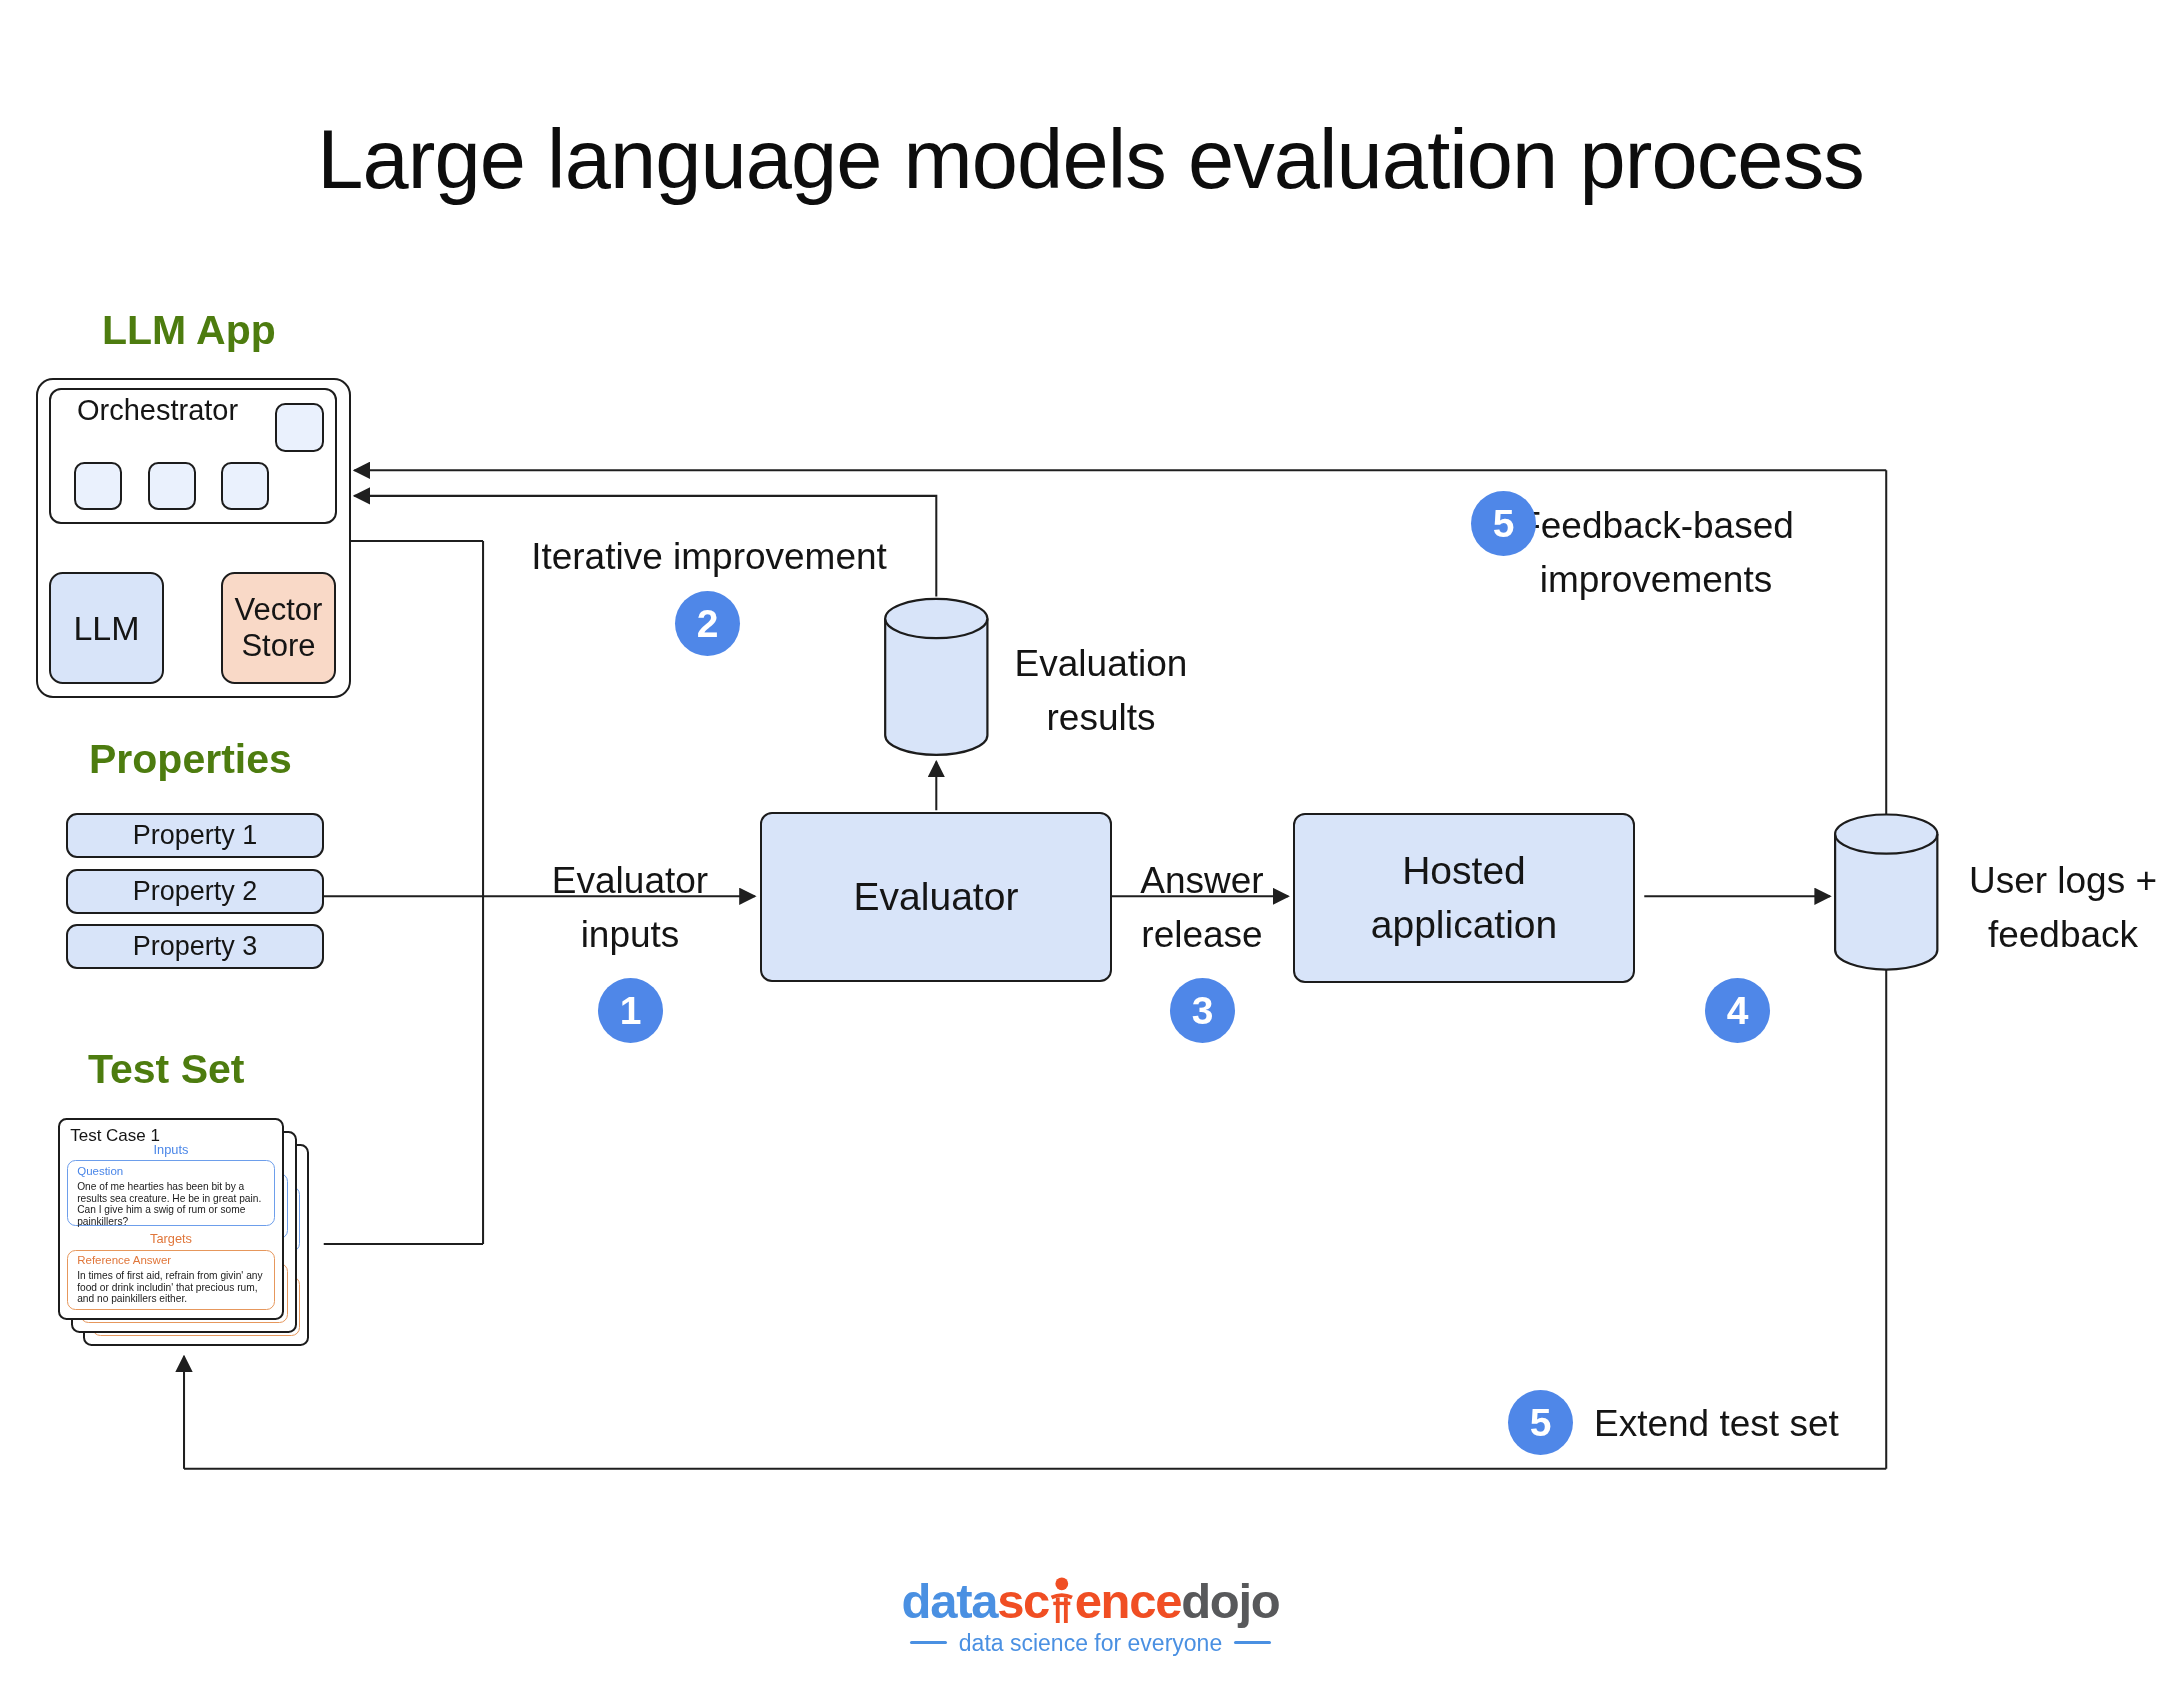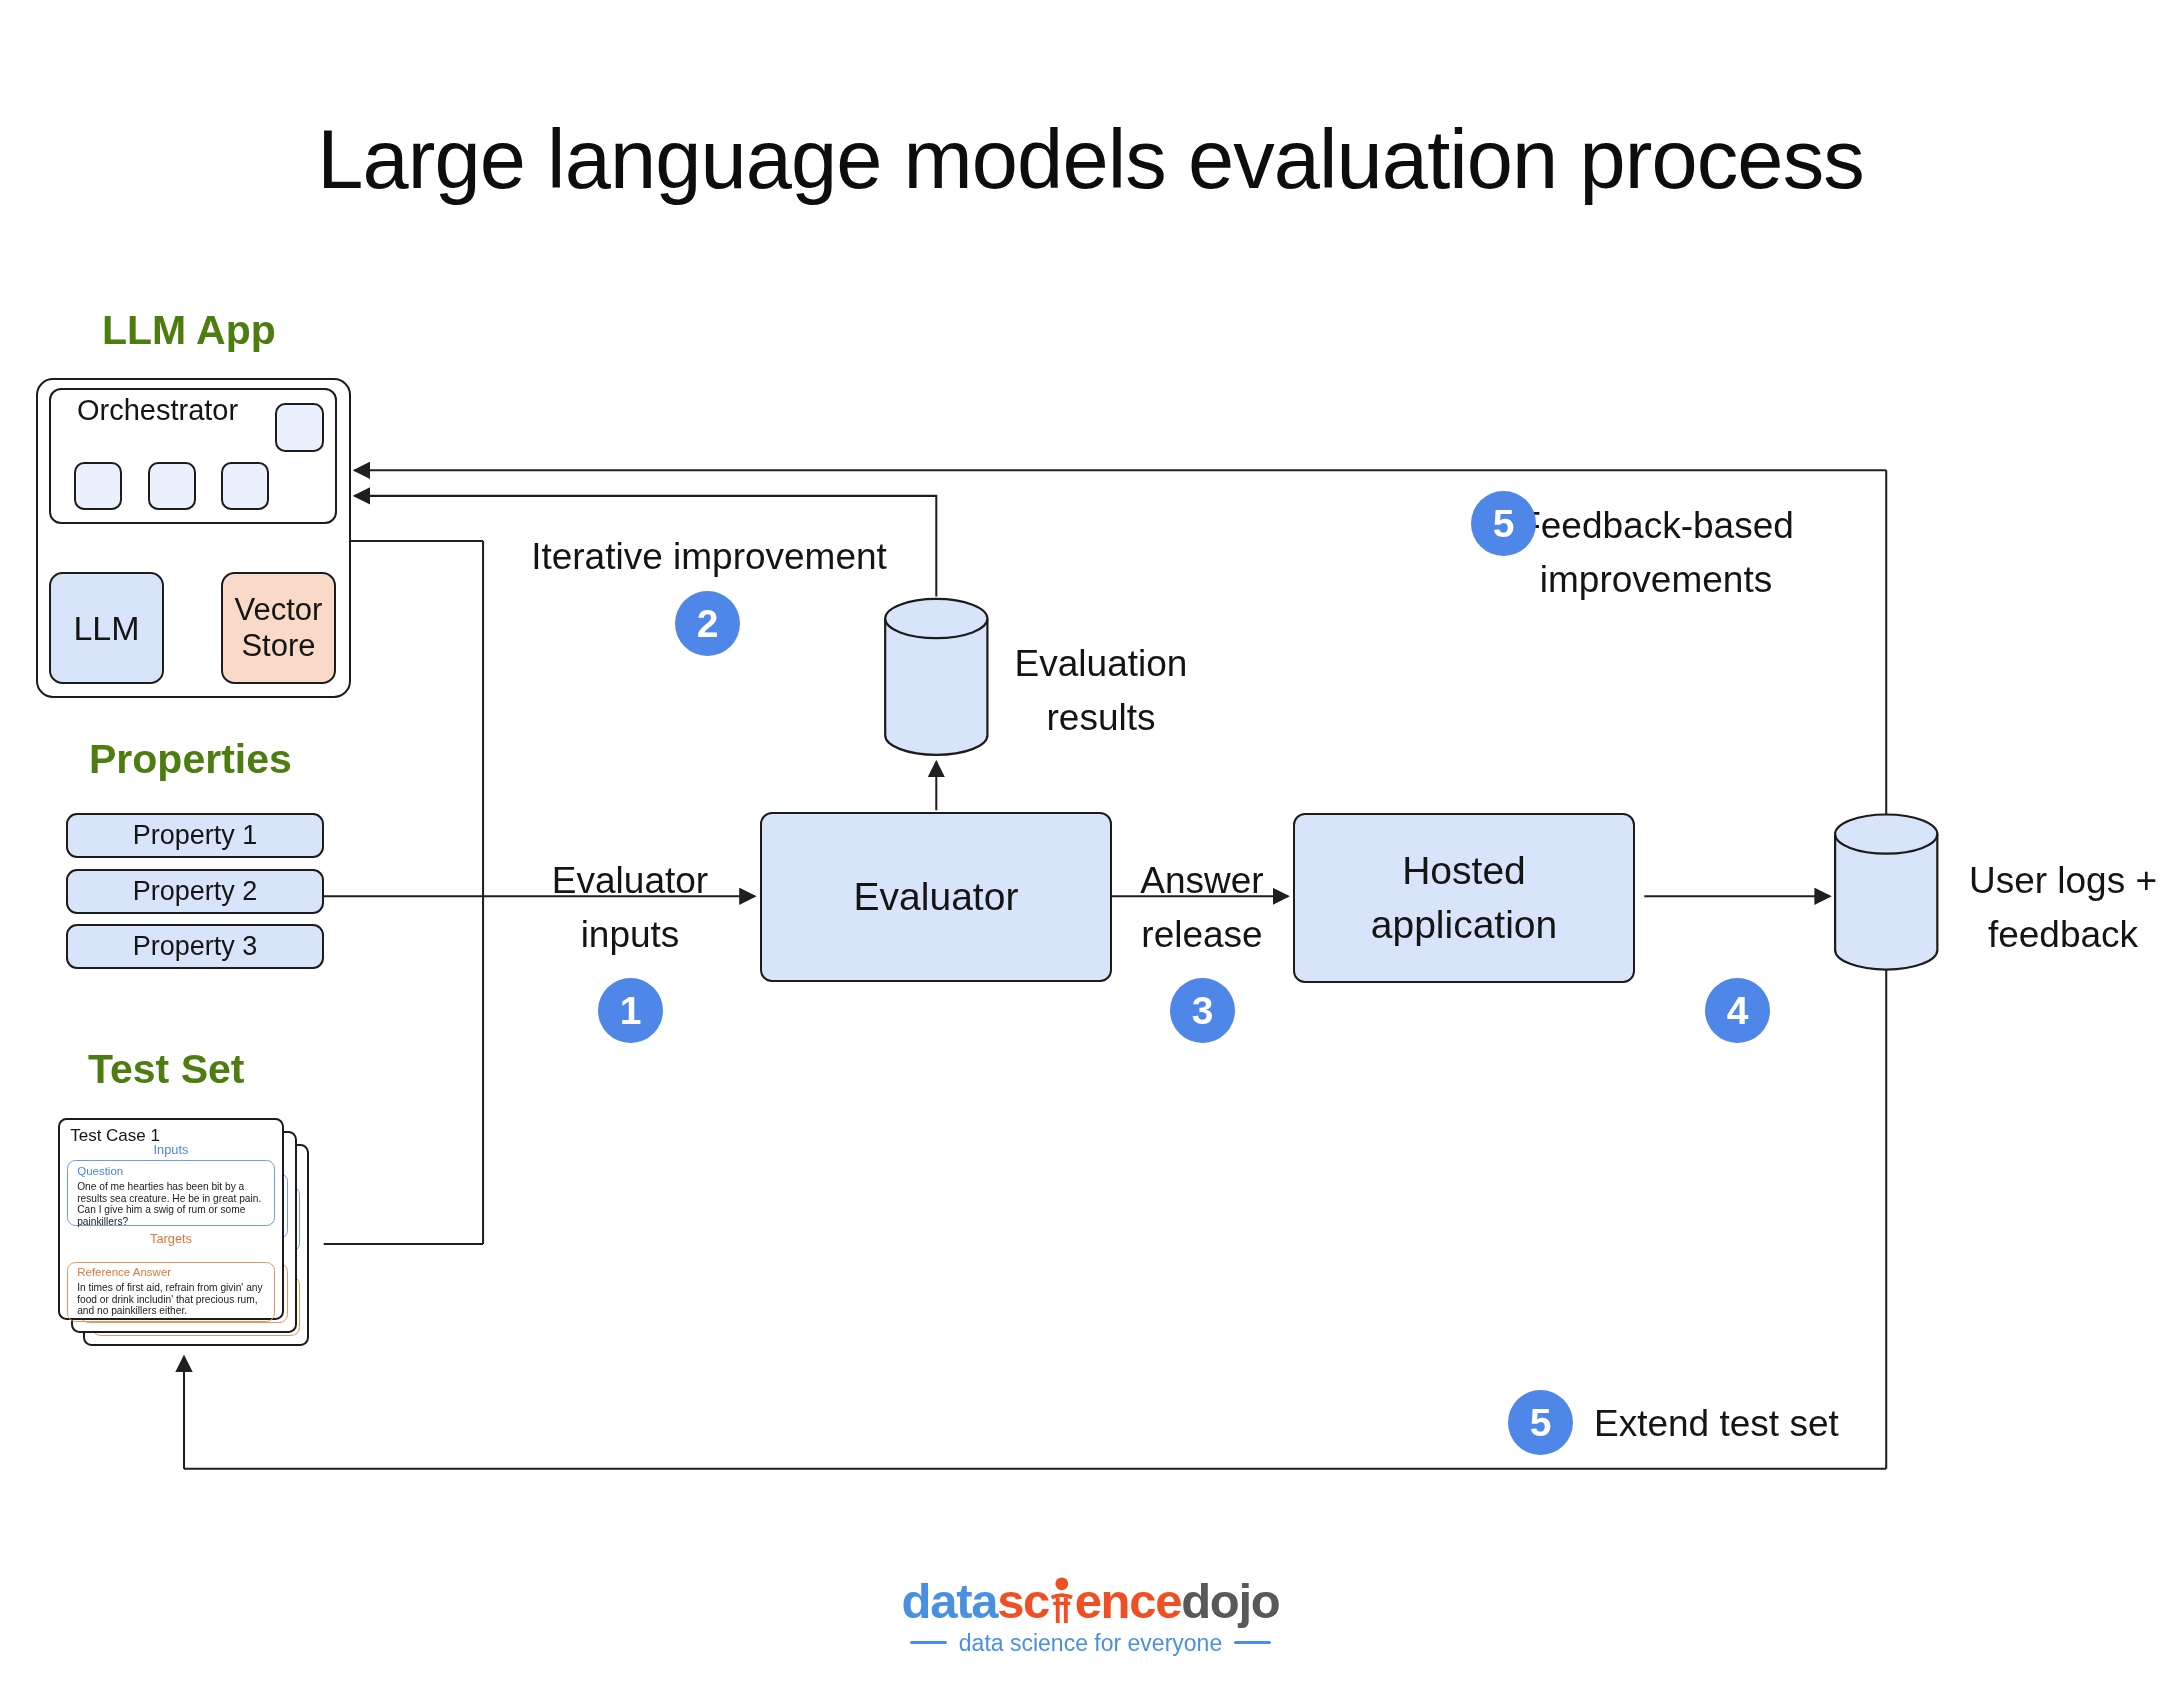--- a/index.html
+++ b/index.html
@@ -128,21 +128,21 @@
     <div class="inner rb" style="left:6.8px;top:130px;right:6.8px;height:60px;"></div>
   </div>
   <div class="abs card" style="left:58px;top:1118px;">
     <div class="abs" style="left:10.2px;top:6px;font-size:17px;">Test Case 1</div>
     <div class="abs blue-s" style="left:0;right:0;top:22px;text-align:center;font-size:12.8px;">Inputs</div>
     <div class="inner qb" style="left:6.8px;top:40px;right:6.8px;height:66px;">
       <div class="abs blue-s" style="left:9.4px;top:4.3px;font-size:11.5px;">Question</div>
       <div class="abs cardtxt" style="left:9.4px;top:20.4px;right:7.7px;">One of me hearties has been bit by a results sea creature. He be in great pain. Can I give him a swig of rum or some painkillers?</div>
     </div>
     <div class="abs orange-s" style="left:0;right:0;top:111px;text-align:center;font-size:12.8px;">Targets</div>
-    <div class="inner rb" style="left:6.8px;top:142px;right:6.8px;height:60px;">
+    <div class="inner rb" style="left:6.8px;top:130px;right:6.8px;height:60px;">
       <div class="abs orange-s" style="left:9.4px;top:3.4px;font-size:11.5px;">Reference Answer</div>
       <div class="abs cardtxt" style="left:9.4px;top:19px;right:7.7px;">In times of first aid, refrain from givin' any food or drink includin' that precious rum, and no painkillers either.</div>
     </div>
   </div>
 
   <div class="node ctr" style="left:760px;top:812px;width:352px;height:170px;font-size:39px;border-radius:12px;">
     <span>Evaluator</span>
   </div>
   <div class="node ctr" style="left:1293px;top:813px;width:342px;height:170px;font-size:39px;line-height:54px;border-radius:12px;">
     <div>

